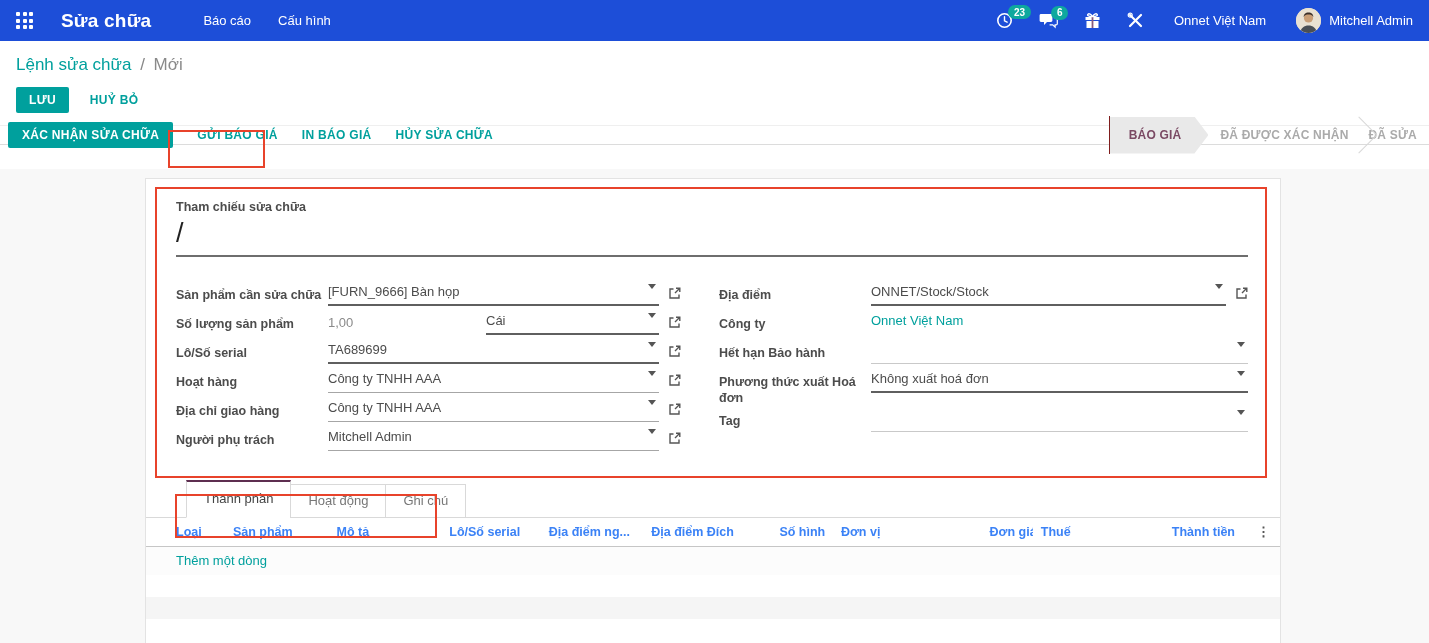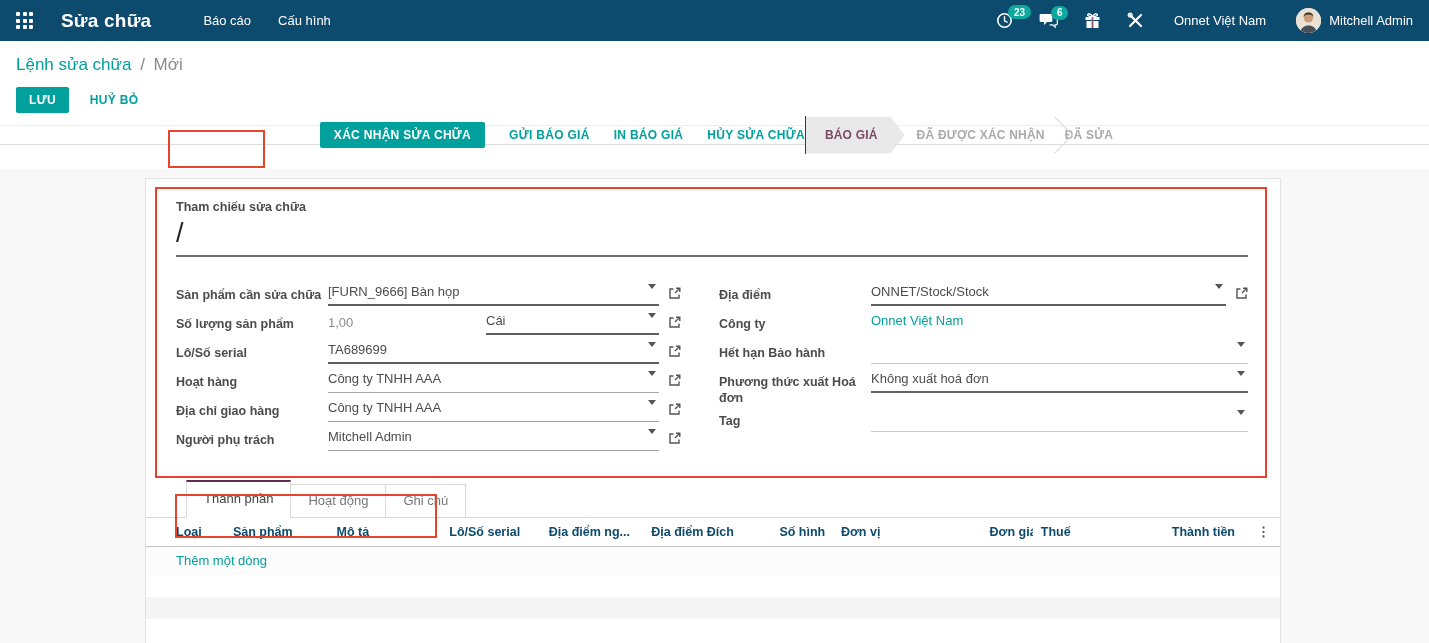--- a/index.html
+++ b/index.html
@@ -2,21 +2,21 @@
 <html><head>
 <meta charset="utf-8">
 <style>
   * { margin:0; padding:0; box-sizing:border-box; }
   html,body { width:1429px; height:643px; }
   body {
     font-family:"Liberation Sans", sans-serif;
     position:relative; overflow:hidden; background:#fff; color:#4c4c4c;
   }
   
-  .navbar { height:41px; background:#0c4a6e; display:flex; align-items:center; padding:8px 16px; color:#fff; }
+  .navbar { height:41px; background:#1d4ed8; display:flex; align-items:center; padding:8px 16px; color:#fff; }
   .apps-grid { display:grid; grid-template-columns:repeat(3,4px); grid-gap:2.5px; cursor:pointer; margin-right:28px; }
   .apps-grid i { width:4px; height:4px; background:#fff; border-radius:1px; }
   .nav-title { font-size:19px; font-weight:bold; margin-right:52px; letter-spacing:.2px; }
   .nav-menu { font-size:13px; margin-right:27px; cursor:pointer; }
   .nav-spacer { flex:1; }
   .systray { display:flex; align-items:center; }
   .tray-item { position:relative; margin-left:26px; cursor:pointer; display:flex; align-items:center; }
   .badge { position:absolute; top:-7px; left:12px; background:#0ea89e; color:#fff; font-size:10px; font-weight:bold;
            border-radius:9px; padding:1.5px 6px; line-height:11px; }
   .company-name { font-size:13px; margin-left:30px; cursor:pointer; }
@@ -29,21 +29,21 @@
   .breadcrumb .bc-parent { color:#00A09D; cursor:pointer; }
   .breadcrumb .bc-sep { color:#888; margin:0 4px; }
   .breadcrumb .bc-current { color:#8a8a8a; }
   .cp-buttons { margin-top:12px; display:flex; align-items:center; }
   .btn-primary { background:#00A09D; color:#fff; font-size:12px; font-weight:bold; border:none;
                  padding:6px 13px; border-radius:2px; cursor:pointer; letter-spacing:.3px; }
   .btn-link { background:none; border:none; color:#00A09D; font-size:12px; font-weight:bold;
               cursor:pointer; margin-left:21px; letter-spacing:.3px; }
   
   .statusbar { height:20px; border-top:1px solid #efefef; border-bottom:1px solid #dcdcdc;
-               display:flex; justify-content:center; align-items:center; padding-left:16px; background:#fff; }
+               display:flex; justify-content:space-between; align-items:center; padding-left:8px; background:#fff; }
   .sb-left { display:flex; align-items:center; }
   .sb-left .btn-primary { padding:6px 14px; }
   .sb-left .btn-link { margin-left:24px; }
   .sb-left .btn-link:first-of-type { margin-left:32px; }
   .stepper { display:flex; align-items:center; height:38px; overflow:hidden; border-left:1px solid #7f1d1d; }
   .stage-active { background:#e9e9e9; color:#7a4963; font-weight:bold; font-size:12px; line-height:37px;
                   padding:0 27px 0 19px; letter-spacing:.2px;
                   clip-path:polygon(0 0, calc(100% - 14px) 0, 100% 50%, calc(100% - 14px) 100%, 0 100%); }
   .stage { color:#aaa; font-weight:bold; font-size:12px; padding:0 12px; letter-spacing:.2px; white-space:nowrap; }
   .stage-sep { width:26px; height:26px; border-top:1px solid #d8d8d8; border-right:1px solid #d8d8d8;
@@ -69,21 +69,21 @@
   .ext { flex:none; margin:5px 0 0 9px; cursor:pointer; color:#555; }
   .ro-value { flex:0 0 158px; font-size:13px; color:#8a8a8a; padding-top:4px; }
   .link-val { color:#00A09D; cursor:pointer; }
   
   .tabbar { display:flex; align-items:flex-end; border-bottom:1px solid #d9d9d9; padding-left:40px; margin-top:24px; }
   .tab { border:1px solid #d9d9d9; background:#fff; font-size:13px; color:#777; padding:8px 17px 9px;
          margin-right:-1px; margin-bottom:-1px; cursor:pointer; white-space:nowrap; }
   .tab.active { color:#444; border-top:2px solid #5e2e50; border-bottom:1px solid #fff; padding-top:9px; padding-bottom:11px; }
   
   table.otable { width:100%; border-collapse:collapse; table-layout:fixed; font-size:12.5px; }
-  .otable th { font-weight:bold; color:#0c4a6e; text-align:left; padding:6px 8px 7px; border-bottom:1px solid #c6c6c6; white-space:nowrap; overflow:hidden; }
+  .otable th { font-weight:bold; color:#3b82f6; text-align:left; padding:6px 8px 7px; border-bottom:1px solid #c6c6c6; white-space:nowrap; overflow:hidden; }
   .otable th.num { text-align:right; }
   .otable th:first-child { padding-left:30px; }
   .otable th.kebab { text-align:right; padding-right:10px; font-size:13px; color:#555; }
   .addline td { padding:6px 8px 7px 30px; color:#00A09D; font-size:13px; cursor:pointer; background:#fcfcfc; }
   .filler td { height:22px; }
   .filler.odd td { background:#f5f5f5; }
   
   .ann { position:absolute; border:2px solid #e8432b; pointer-events:none; z-index:50; }
   #ann-send { left:168px; top:130px; width:97px; height:38px; }
   #ann-form { left:155px; top:187px; width:1112px; height:291px; }

